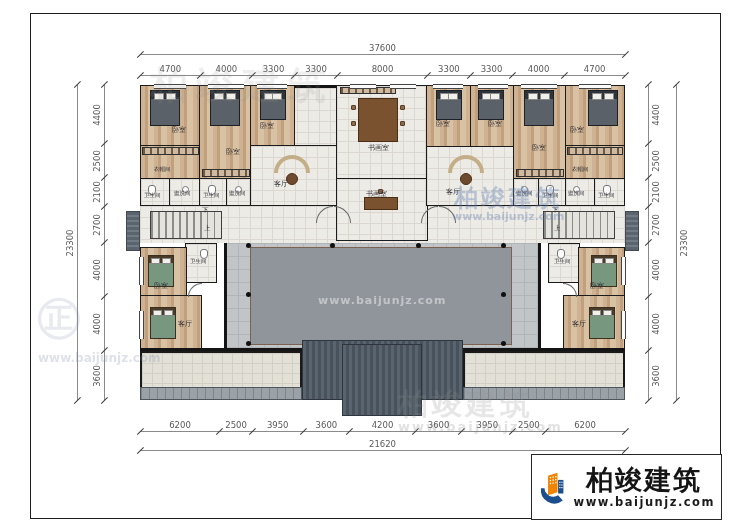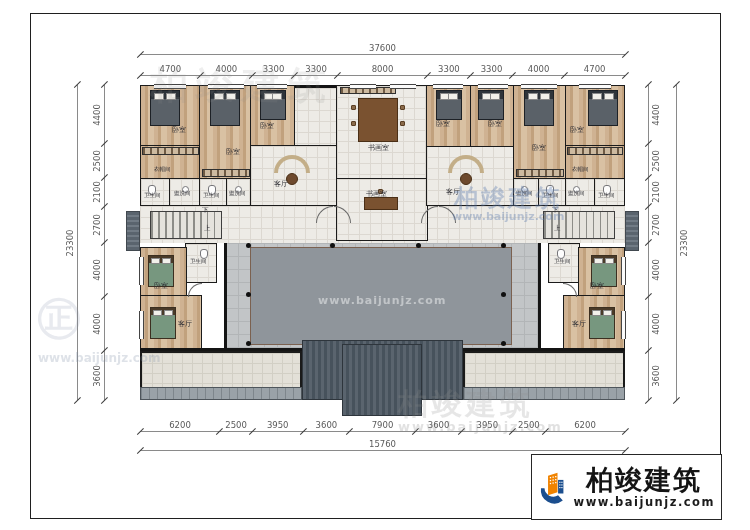--- a/index.html
+++ b/index.html
@@ -119,38 +119,38 @@
     <div class="seg" style="flex:2500 1 0;">
         <span>2500</span>
       </div>
     <div class="seg" style="flex:3950 1 0;">
         <span>3950</span>
       </div>
     <div class="seg" style="flex:3600 1 0;">
         <span>3600</span>
       </div>
     <div class="seg" style="flex:5100 1 0;">
-        <span>7900</span>
+        <span>4200</span>
       </div>
     <div class="seg" style="flex:3600 1 0;">
         <span>3600</span>
       </div>
     <div class="seg" style="flex:3950 1 0;">
         <span>3950</span>
       </div>
     <div class="seg" style="flex:2500 1 0;">
         <span>2500</span>
       </div>
     <div class="seg" style="flex:6200 1 0;">
         <span>6200</span>
       </div>
   </div>
   <div class="a dim-h" style="left:140px;top:436px;width:485px;">
     <div class="seg" style="flex:1 1 0;">
-        <span>15760</span>
+        <span>21620</span>
       </div>
   </div>
 
   <div class="a dim-v" style="left:63px;top:85px;height:315px;">
     <div class="seg" style="flex:1 1 0;">
         <span>23300</span>
       </div>
   </div>
   <div class="a dim-v" style="left:90px;top:85px;height:315px;">
     <div class="seg" style="flex:4400 1 0;">

